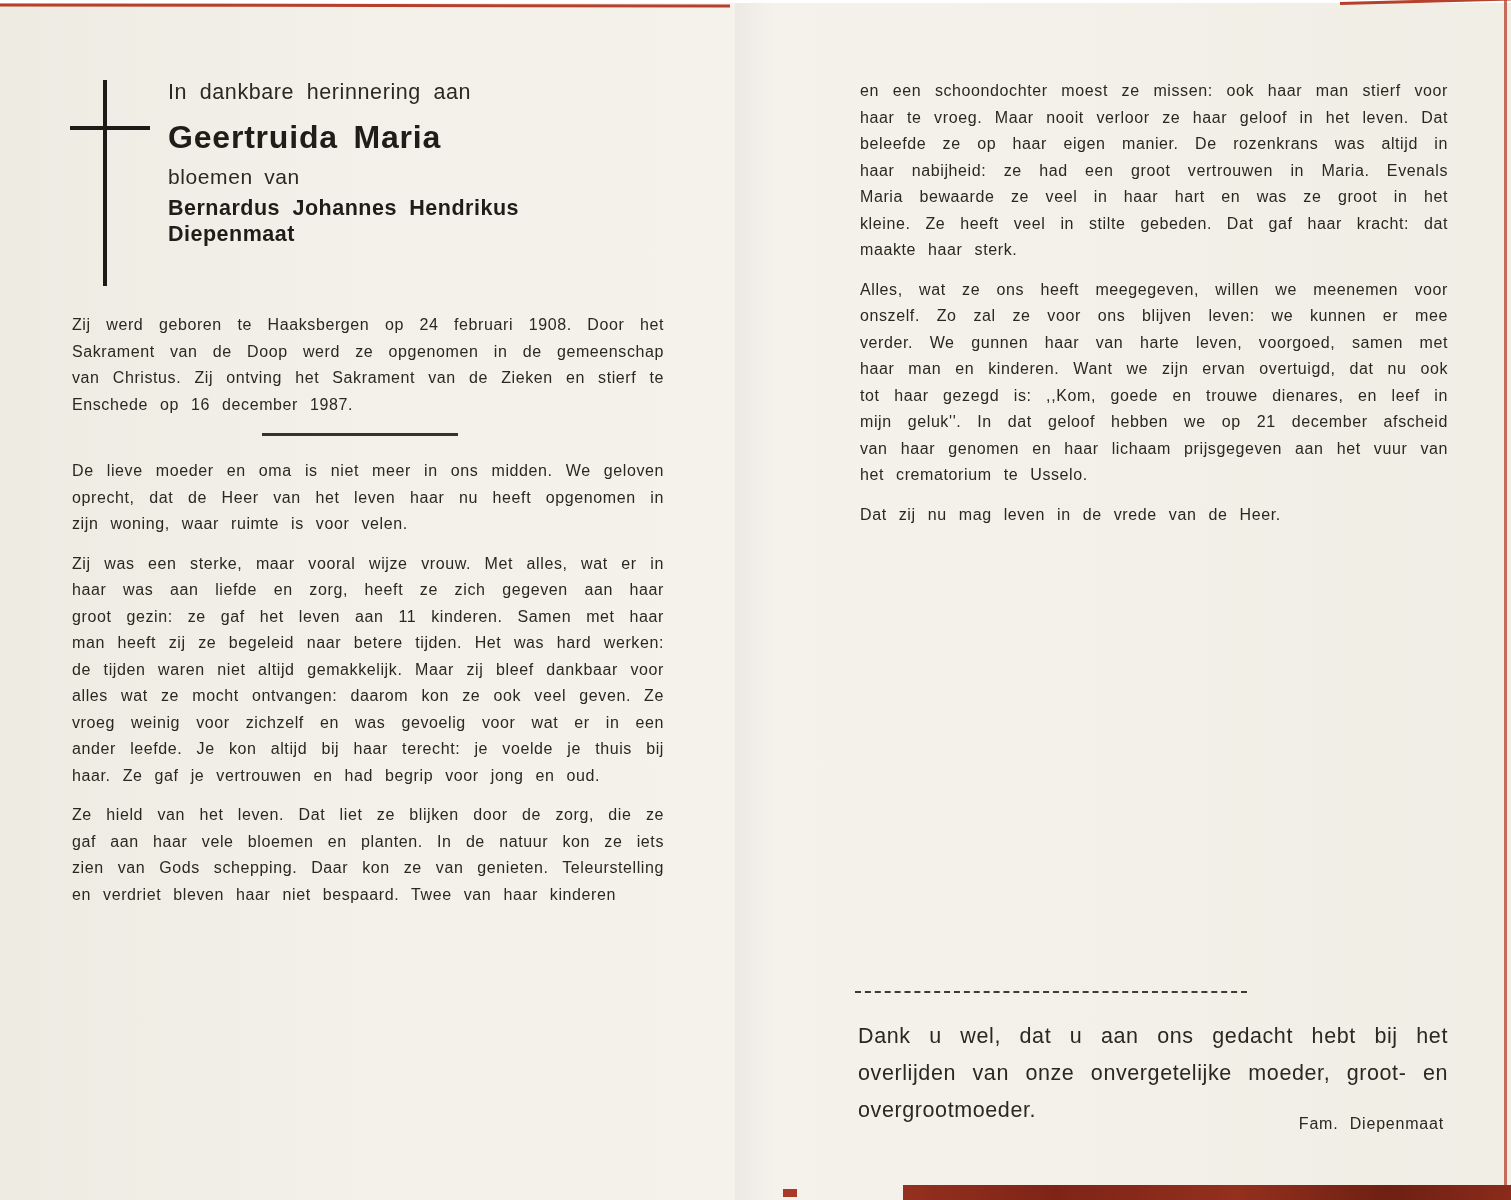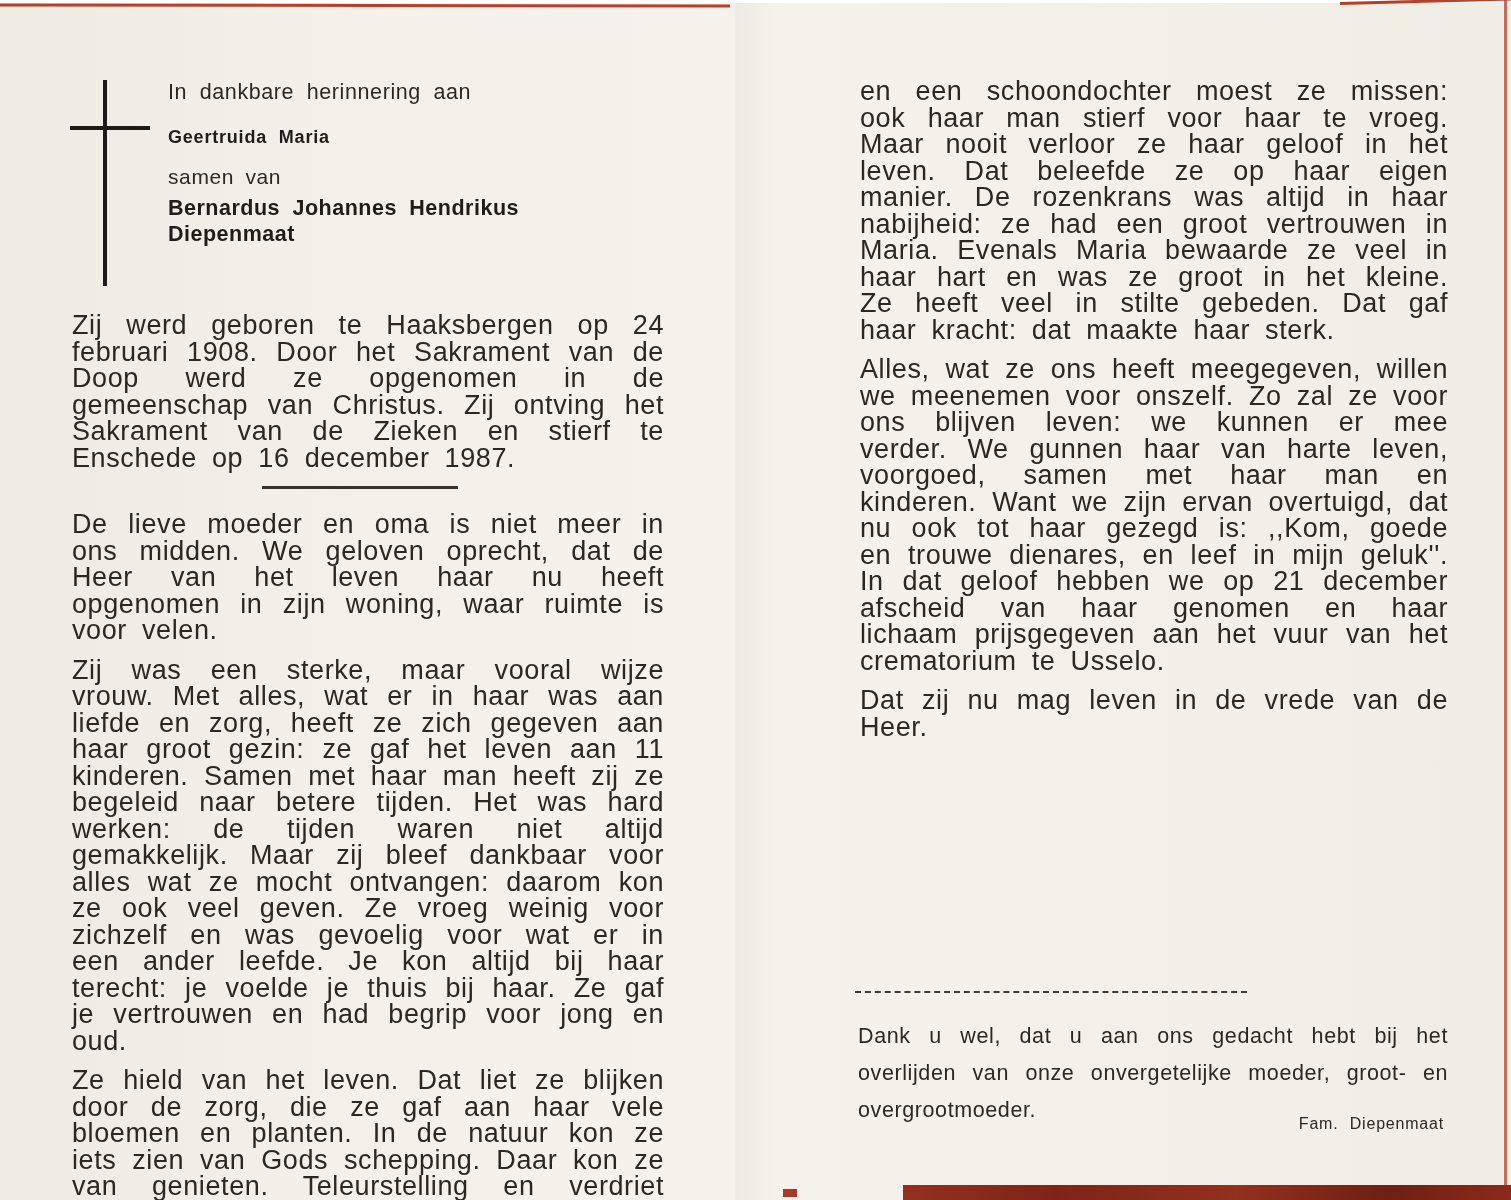--- a/index.html
+++ b/index.html
@@ -30,26 +30,26 @@
   .art-bottom-tick{position:absolute;left:783px;top:1189px;width:14px;height:8px;background:#a93a27;}
 
   
   .cross{position:absolute;left:70px;top:80px;width:92px;height:206px;}
   .cross-v{position:absolute;left:33px;top:0;width:4px;height:206px;background:#1c1b17;}
   .cross-h{position:absolute;left:0;top:46px;width:80px;height:4px;background:#1c1b17;}
 
   
   .lp-header{position:absolute;left:168px;top:80px;width:500px;}
   .lp-intro{font-size:21.5px;letter-spacing:0.6px;word-spacing:6px;margin-bottom:10px;color:#2b2921;}
-  .lp-name{font-size:18px;font-weight:bold;letter-spacing:0.8px;word-spacing:6px;line-height:44px;color:#1e1d18;}
+  .lp-name{font-size:32px;font-weight:bold;letter-spacing:0.8px;word-spacing:6px;line-height:44px;color:#1e1d18;}
   .lp-relation{font-size:21px;letter-spacing:0.6px;word-spacing:5px;margin-top:6px;margin-bottom:6px;color:#2b2921;}
   .lp-husband{font-size:21.5px;font-weight:bold;letter-spacing:0.5px;word-spacing:6px;line-height:26px;color:#1e1d18;}
 
   
-  .col{position:absolute;text-align:justify;font-size:27px;line-height:26.5px;letter-spacing:0.6px;word-spacing:7px;color:#2a2820;}
+  .col{position:absolute;text-align:justify;font-size:16px;line-height:26.5px;letter-spacing:0.6px;word-spacing:7px;color:#2a2820;}
   .col p{margin:0 0 13px 0;}
   .col-left{left:72px;top:312px;width:592px;}
   .col-right{left:860px;top:78px;width:588px;}
   .closing{margin-top:16px;}
   .rule{width:196px;margin:15px 0 22px 190px;border-top:3px solid #35332b;}
 
   .dash-line{position:absolute;left:855px;top:991px;width:392px;border-top:2px dashed #3f3b31;}
   .thanks{
     position:absolute;left:858px;top:1018px;width:590px;
     font-size:21.5px;line-height:37px;letter-spacing:0.6px;word-spacing:6px;
@@ -76,21 +76,21 @@
   <div class="art-bottom-tick"></div>
 
   <div class="cross">
     <div class="cross-v"></div>
     <div class="cross-h"></div>
   </div>
 
   <header class="lp-header">
     <div class="lp-intro">In dankbare herinnering aan</div>
     <div class="lp-name">Geertruida Maria</div>
-    <div class="lp-relation">samen van</div>
+    <div class="lp-relation">bloemen van</div>
     <div class="lp-husband">Bernardus Johannes Hendrikus</div>
     <div class="lp-husband">Diepenmaat</div>
   </header>
 
   <section class="col col-left">
     <p>Zij werd geboren te Haaksbergen op 24 februari 1908. Door het Sakrament van de Doop werd ze opgenomen in de gemeenschap van Christus. Zij ontving het Sakrament van de Zieken en stierf te Enschede op 16 december 1987.</p>
     <div class="rule"></div>
     <p>De lieve moeder en oma is niet meer in ons midden. We geloven oprecht, dat de Heer van het leven haar nu heeft opgenomen in zijn woning, waar ruimte is voor velen.</p>
     <p>Zij was een sterke, maar vooral wijze vrouw. Met alles, wat er in haar was aan liefde en zorg, heeft ze zich gegeven aan haar groot gezin: ze gaf het leven aan 11 kinderen. Samen met haar man heeft zij ze begeleid naar betere tijden. Het was hard werken: de tijden waren niet altijd gemakkelijk. Maar zij bleef dankbaar voor alles wat ze mocht ontvangen: daarom kon ze ook veel geven. Ze vroeg weinig voor zichzelf en was gevoelig voor wat er in een ander leefde. Je kon altijd bij haar terecht: je voelde je thuis bij haar. Ze gaf je vertrouwen en had begrip voor jong en oud.</p>
     <p>Ze hield van het leven. Dat liet ze blijken door de zorg, die ze gaf aan haar vele bloemen en planten. In de natuur kon ze iets zien van Gods schepping. Daar kon ze van genieten. Teleurstelling en verdriet bleven haar niet bespaard. Twee van haar kinderen</p>

